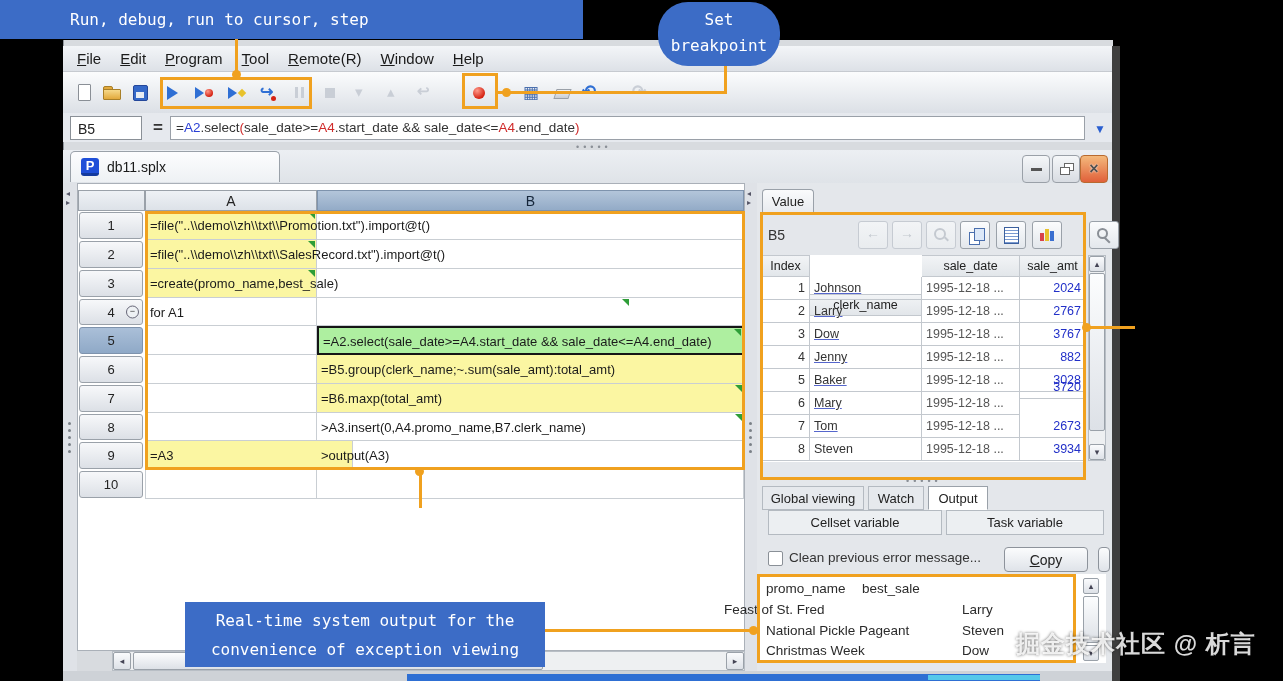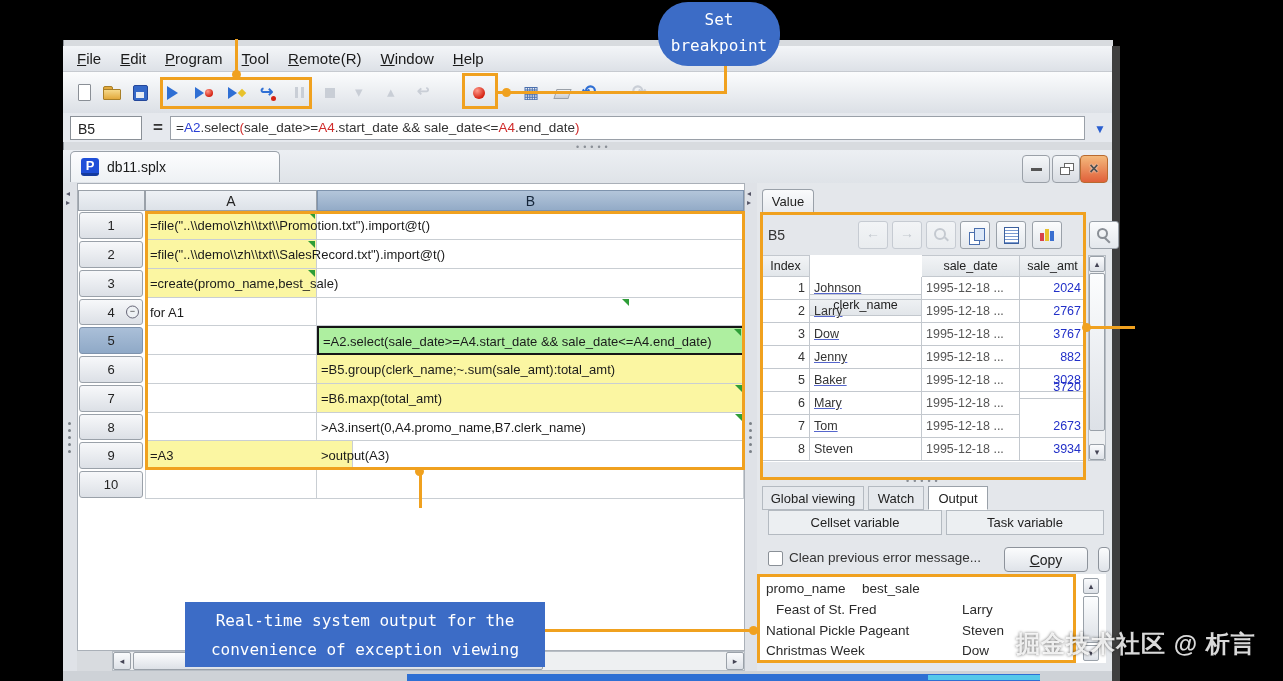--- a/index.html
+++ b/index.html
@@ -373,33 +373,34 @@
   <div class="abs cb-label">Clean previous error message...</div>
   <div class="abs push-btn" style="left:1004px;top:547px;width:84px;height:25px;">
     <span><u>C</u><span>opy</span></span>
   </div>
   <div class="abs push-btn" style="left:1098px;top:547px;width:12px;height:25px;"></div>
 
   <div class="abs out-white"></div>
   <div id="output-lines">
       <div class="out-line" style="left: 766px; top: 581px;">promo_name</div>
       <div class="out-line" style="left: 862px; top: 581px;">best_sale</div>
-      <div class="out-line" style="left: 776px; top: 602px;">Feast of St. Fred</div>
+      <div class="out-line" style="left: 724px; top: 602px;">Feast of St. Fred</div>
       <div class="out-line" style="left: 962px; top: 602px;">Larry</div>
       <div class="out-line" style="left: 766px; top: 622.5px;">National Pickle Pageant</div>
       <div class="out-line" style="left: 962px; top: 622.5px;">Steven</div>
       <div class="out-line" style="left: 766px; top: 643px;">Christmas Week</div>
       <div class="out-line" style="left: 962px; top: 643px;">Dow</div>
     </div>
   <div class="sb-btn" style="left:1083px;top:578px;width:16px;height:16px;">▴</div>
   <div class="sb-btn" style="left:1083px;top:645px;width:16px;height:16px;">▾</div>
   <div class="sb-thumb" style="left:1083px;top:596px;width:16px;height:47px;"></div>
 
   <div class="abs status"></div>
 
+  <div class="abs blue-banner" style="left:0;top:0;width:583px;height:39px;line-height:39px;padding-left:70px;box-sizing:border-box;font-size:16px;">Run, debug, run to cursor, step</div>
   <div class="abs blue-banner" style="left:658px;top:2px;width:122px;height:64px;text-align:center;font-size:16px;line-height:26px;padding-top:5px;box-sizing:border-box;white-space:pre-line;border-radius:30px;">Set breakpoint</div>
   <div class="abs conn" style="left:235px;top:39px;width:3px;height:38px;"></div>
   <div class="abs conn-dot" style="left:232px;top:70px;"></div>
   <div class="abs orange-box" style="left:160px;top:77px;width:152px;height:32px;"></div>
   <div class="abs orange-box" style="left:462px;top:73px;width:36px;height:36px;"></div>
   <div class="abs conn" style="left:724px;top:64px;width:3px;height:30px;"></div>
   <div class="abs conn" style="left:498px;top:91px;width:228px;height:3px;"></div>
   <div class="abs conn-dot" style="left:502px;top:88px;"></div>
 
   <div class="abs orange-box" style="left:145px;top:211px;width:600px;height:259px;"></div>

